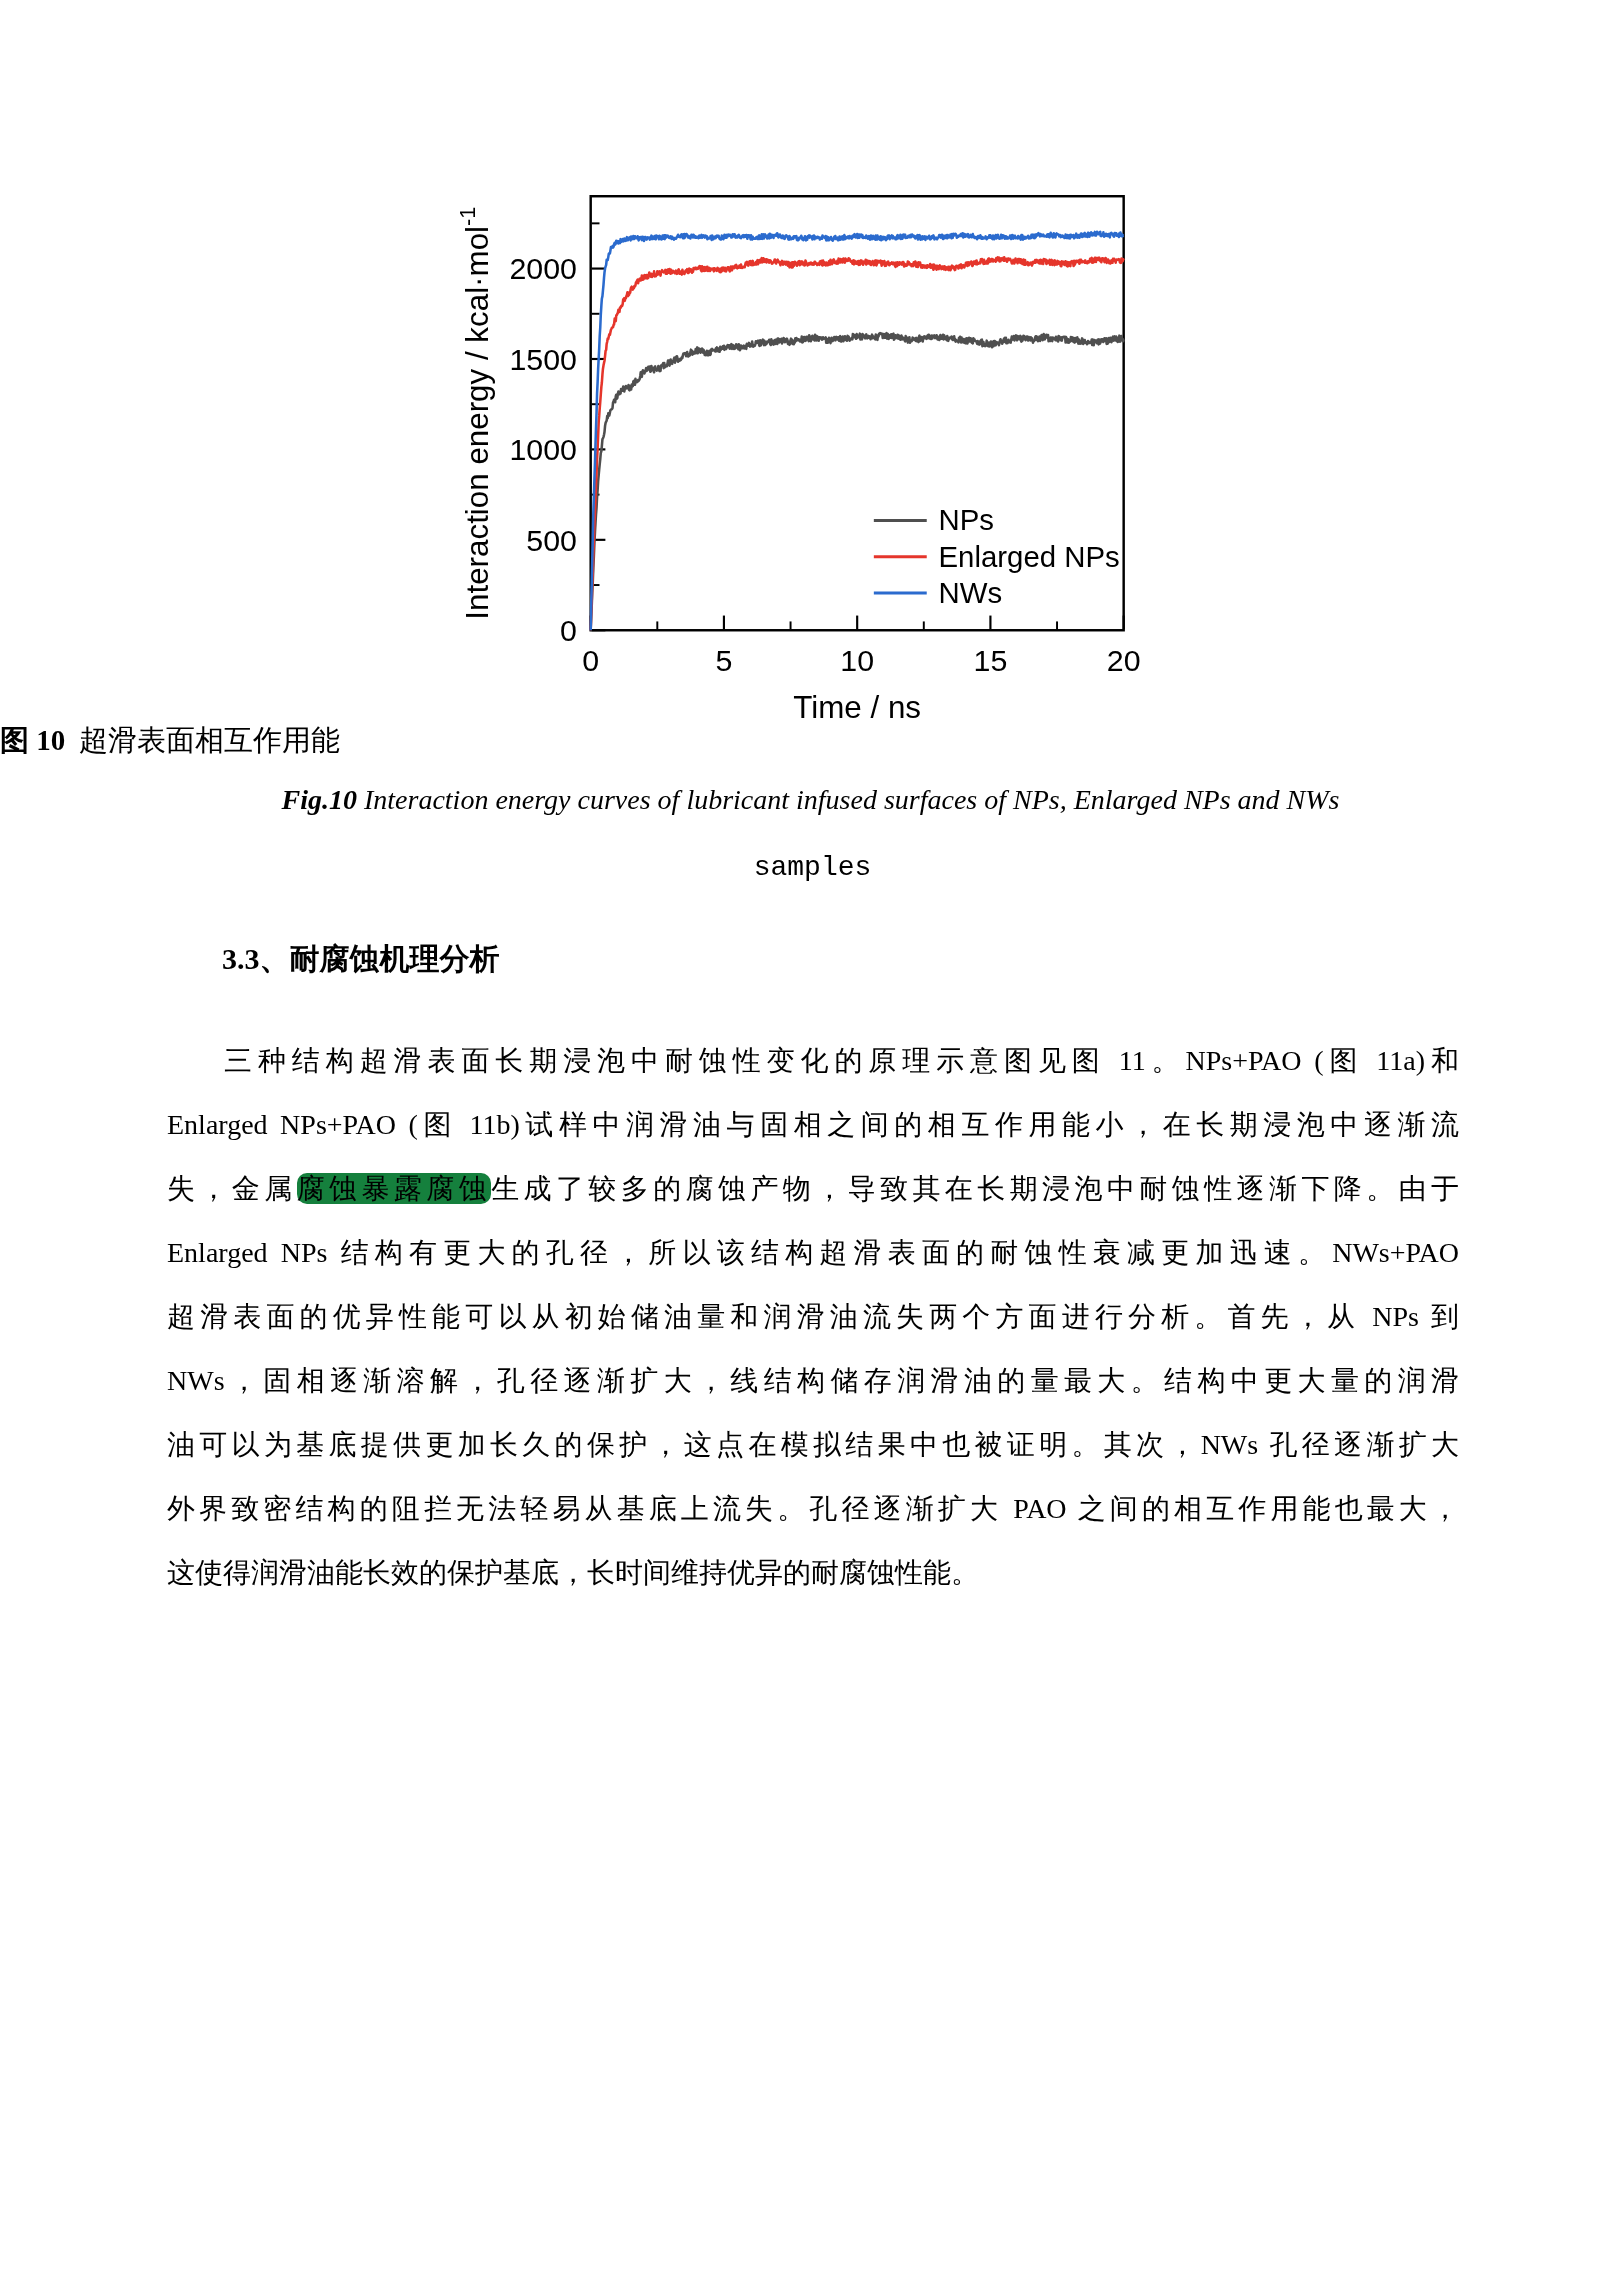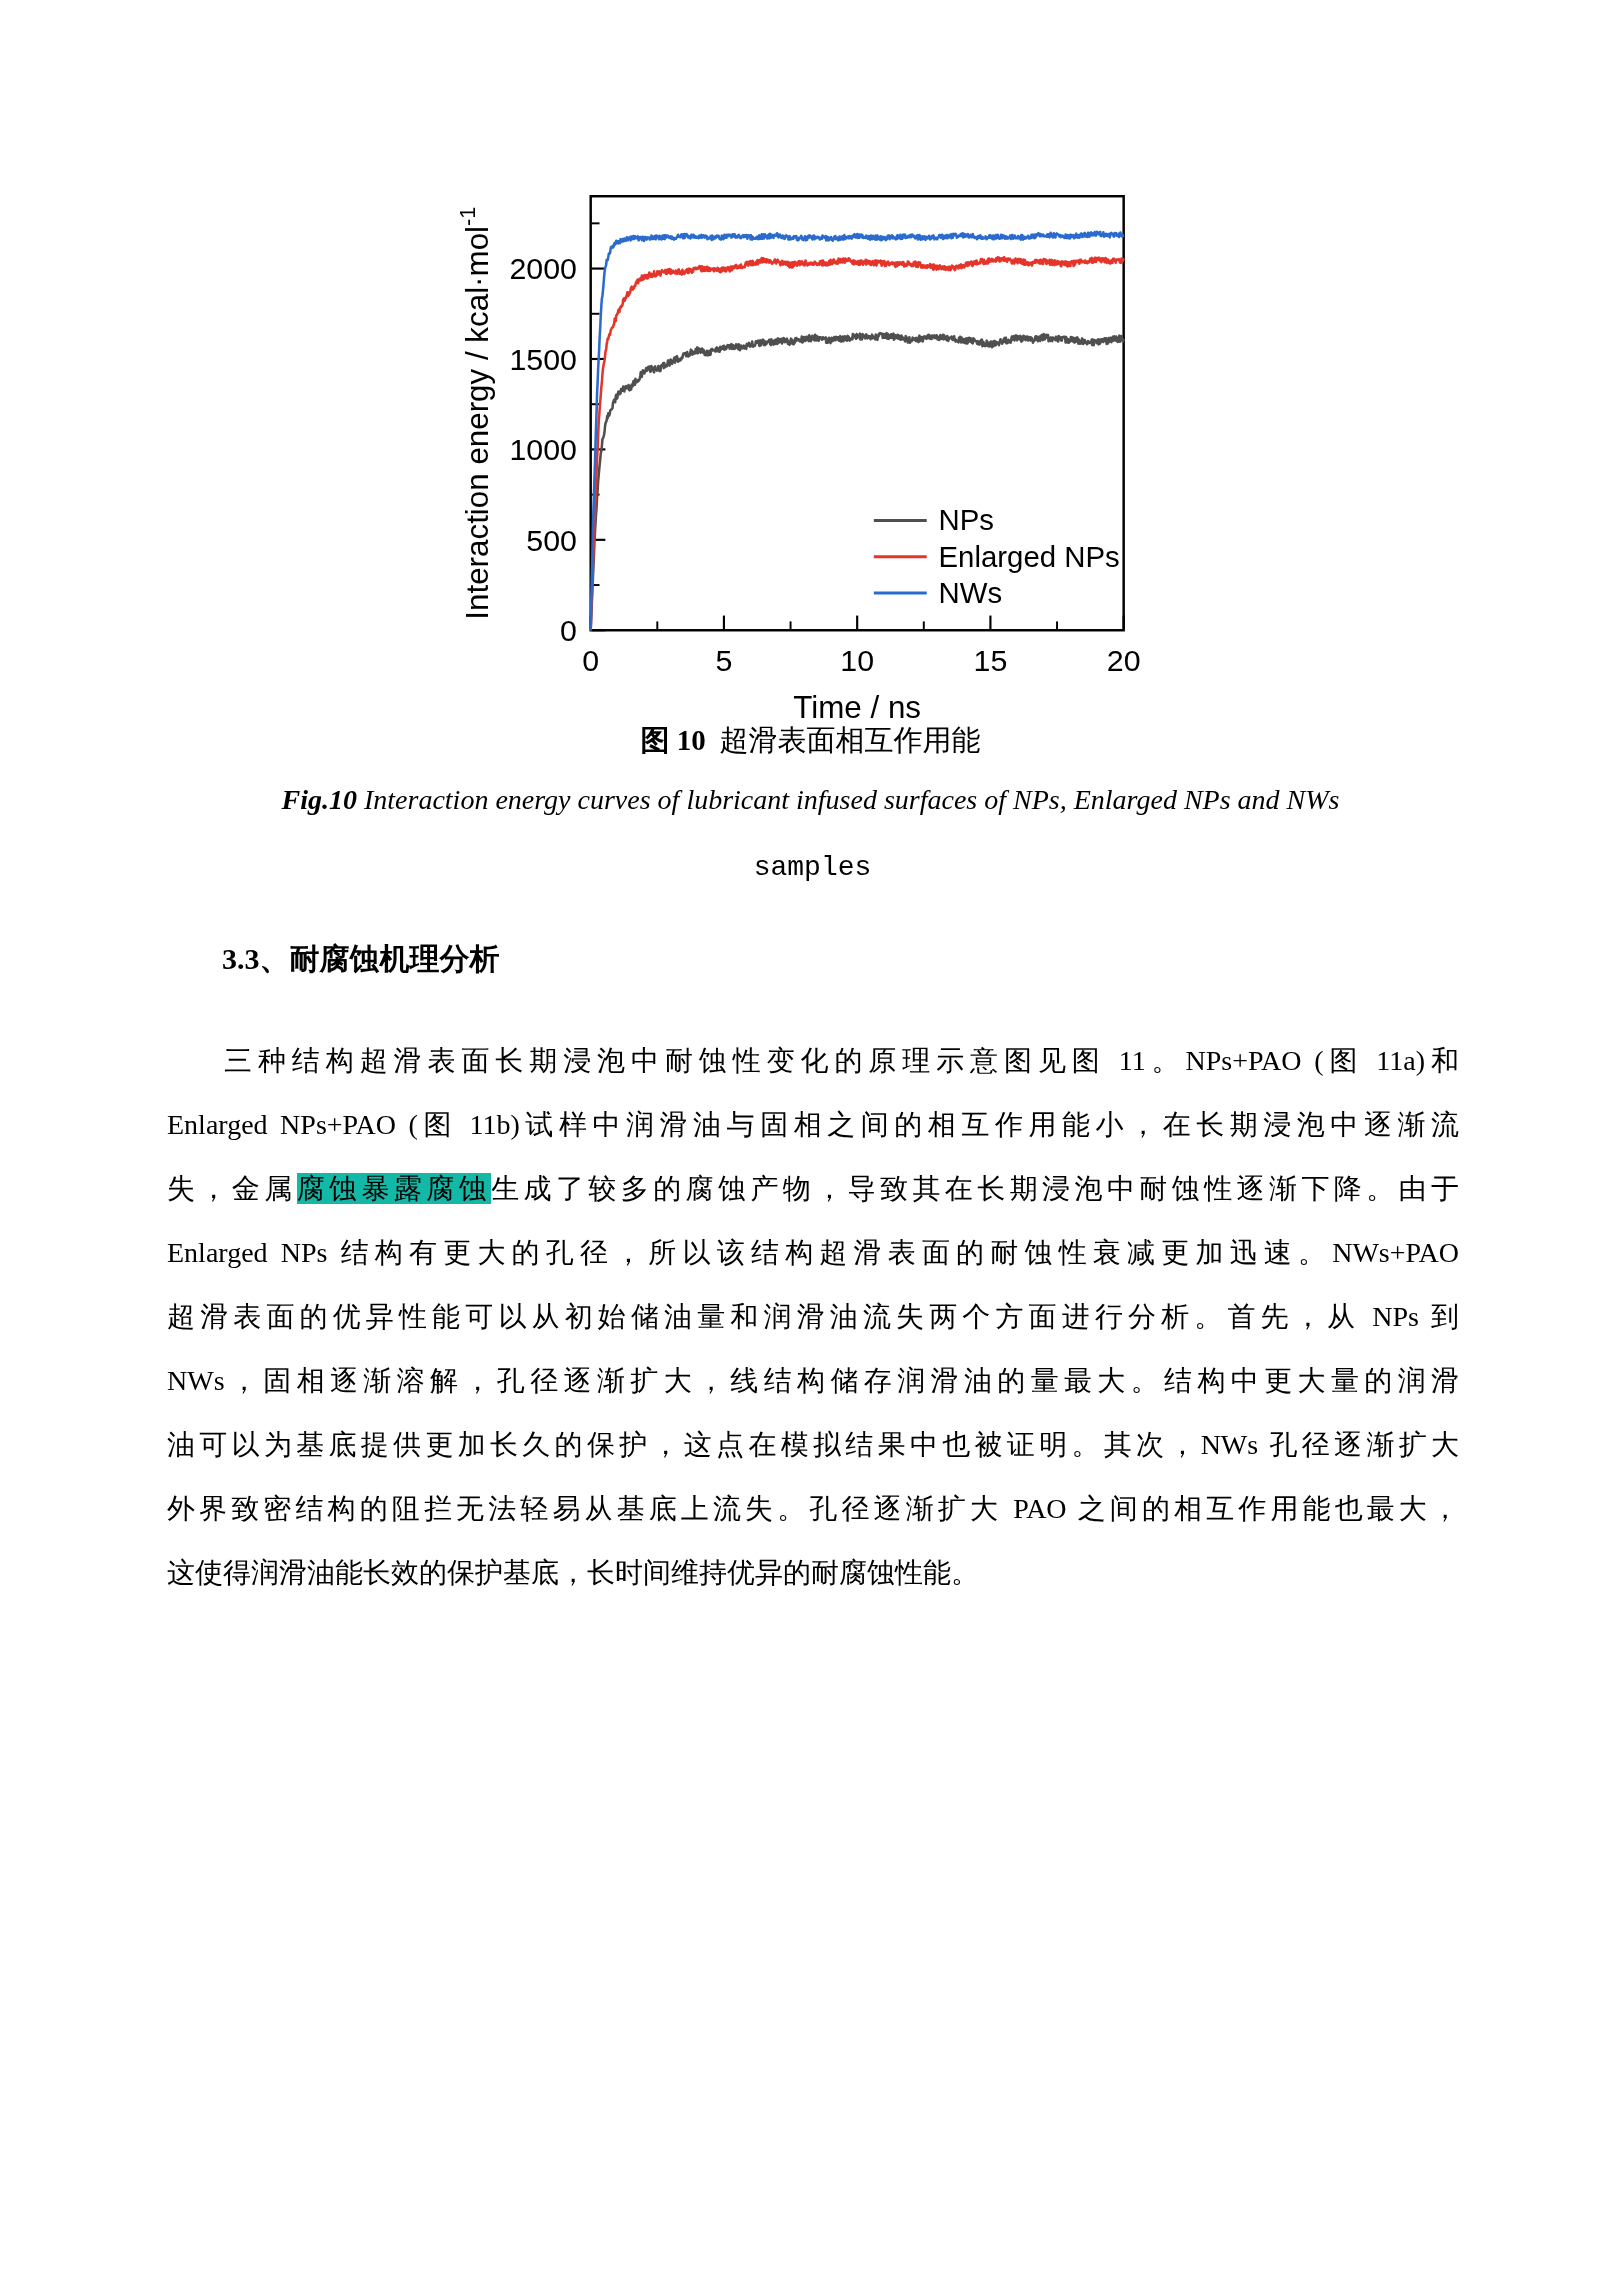--- a/index.html
+++ b/index.html
@@ -3,21 +3,21 @@
 <meta charset="utf-8">
 <style>
   html,body { margin:0; padding:0; background:#ffffff; }
   .page {
     position:relative; width:1621px; height:2293px; background:#ffffff;
     font-family:"Liberation Serif", serif; color:#000; overflow:hidden;
   }
   .figure-wrap { position:absolute; left:382px; top:155px; width:774px; height:588px; }
   .figure-wrap svg text { font-family:"Liberation Sans", sans-serif; fill:#000; }
   .caption-zh {
-    position:absolute; left:0; top:721px; width:100%; text-align:center;
+    position:absolute; left:0; top:721px; width:100%; text-align:left;
     font-size:29px;
   }
   .caption-zh .cap-label { font-weight:bold; }
   .caption-zh .cap-text { margin-left:13.7px; }
   .caption-en {
     position:absolute; left:0; top:784px; width:100%; text-align:center;
     font-size:28px;
     font-style:italic;
   }
   .caption-en .cap-label { font-weight:bold; }
@@ -106,21 +106,21 @@
     <span class="cap-label">Fig.10</span><span> Interaction energy curves of lubricant infused surfaces of NPs, Enlarged NPs and NWs</span>
   </div>
 
   <div class="caption-en2">samples</div>
 
   <div class="section-heading">3.3、耐腐蚀机理分析</div>
 
   <div class="body-paragraph">
       <div class="line first"><span>三种结构超滑表面长期浸泡中耐蚀性变化的原理示意图见图 11。NPs+PAO (图 11a)和</span></div>
       <div class="line"><span>Enlarged NPs+PAO (图 11b)试样中润滑油与固相之间的相互作用能小，在长期浸泡中逐渐流</span></div>
-      <div class="line"><span>失，金属</span><span class="hl" style="background: #14b8a6;">腐蚀暴露腐蚀</span><span>生成了较多的腐蚀产物，导致其在长期浸泡中耐蚀性逐渐下降。由于</span></div>
+      <div class="line"><span>失，金属</span><span class="hl" style="background: #15803d; border-radius: 10px;">腐蚀暴露腐蚀</span><span>生成了较多的腐蚀产物，导致其在长期浸泡中耐蚀性逐渐下降。由于</span></div>
       <div class="line"><span>Enlarged NPs 结构有更大的孔径，所以该结构超滑表面的耐蚀性衰减更加迅速。NWs+PAO</span></div>
       <div class="line"><span>超滑表面的优异性能可以从初始储油量和润滑油流失两个方面进行分析。首先，从 NPs 到</span></div>
       <div class="line"><span>NWs，固相逐渐溶解，孔径逐渐扩大，线结构储存润滑油的量最大。结构中更大量的润滑</span></div>
       <div class="line"><span>油可以为基底提供更加长久的保护，这点在模拟结果中也被证明。其次，NWs 孔径逐渐扩大</span></div>
       <div class="line"><span>外界致密结构的阻拦无法轻易从基底上流失。孔径逐渐扩大 PAO 之间的相互作用能也最大，</span></div>
       <div class="line last"><span>这使得润滑油能长效的保护基底，长时间维持优异的耐腐蚀性能。</span></div>
     </div>
 
 </div>
 

